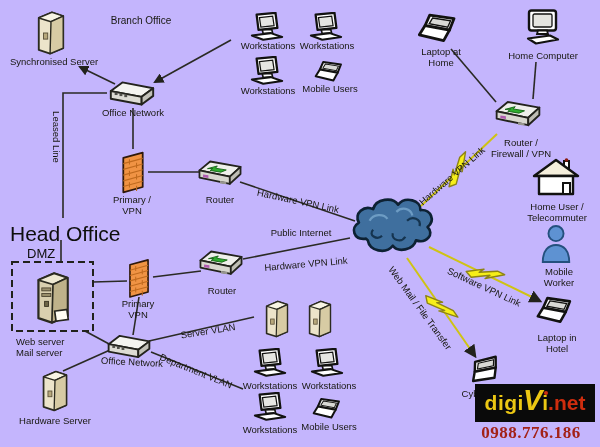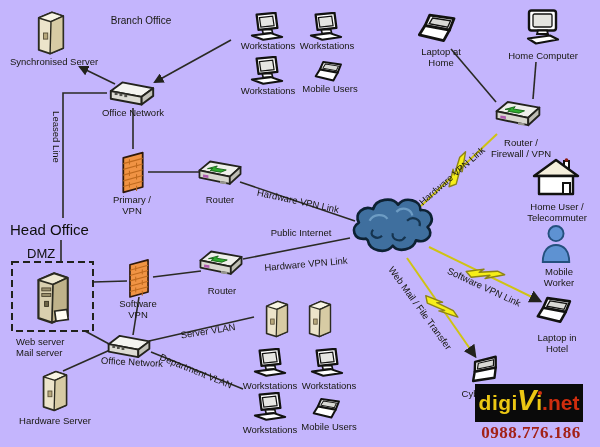--- a/index.html
+++ b/index.html
@@ -4,24 +4,24 @@
 <style>
   html,body{margin:0;padding:0;}
   #canvas{position:relative;width:600px;height:447px;background:#c4b5fd;overflow:hidden;
           font-family:"Liberation Sans",sans-serif;}
   #wires,#sprites{position:absolute;left:0;top:0;}
   .node{position:absolute;transform:translate(-50%,-50%);}
   .node svg{width:100%;height:100%;display:block;}
   .lbl{position:absolute;transform:translate(-50%,-50%);font-size:9.5px;line-height:1.2;
        color:#17170f;text-align:center;white-space:pre-line;}
   .nowrap{white-space:nowrap;}
-  .big{font-size:15px;color:#0e0e0c;}
+  .big{font-size:21px;color:#0e0e0c;}
   .mid{font-size:13px;color:#0e0e0c;}
   .raw{transform:none;text-align:left;}
-  .wm{position:absolute;left:475px;top:384px;width:108px;height:38px;background:#0a0a0a;
+  .wm{position:absolute;left:475px;top:384px;width:120px;height:38px;background:#0a0a0a;
       display:flex;align-items:center;justify-content:center;z-index:5;text-align:center;}
   .lg-digi{color:#ecc713;font-weight:bold;font-size:21px;letter-spacing:0.5px;}
   .lg-v{color:#ecc713;font-weight:bold;font-style:italic;font-size:29px;line-height:0.8;margin:0 0 4px -1px;}
   .lg-i{color:#ecc713;font-weight:bold;font-size:21px;position:relative;}
   .lg-i::before{content:"";position:absolute;width:4px;height:4px;border-radius:50%;
       background:#d0300f;top:0px;left:1.5px;}
   .lg-net{color:#cf2d0e;font-weight:bold;font-size:21px;}
   .phone{position:absolute;left:468px;top:423px;width:126px;text-align:center;z-index:5;
       font-family:"Liberation Serif",serif;font-weight:bold;font-size:17px;color:#a32218;letter-spacing:0.5px;}
 </style>
@@ -305,21 +305,21 @@
 <div class="lbl nowrap" style="left:56px;top:137px;transform:translate(-50%,-50%) rotate(90deg)">Leased Line</div>
 <div class="lbl" style="left:132px;top:205px">Primary /
 VPN</div>
 <div class="lbl nowrap" style="left:220px;top:200px">Router</div>
 <div class="lbl nowrap" style="left:298px;top:201px;transform:translate(-50%,-50%) rotate(12deg)">Hardware VPN Link</div>
 <div class="lbl nowrap" style="left:301px;top:233px">Public Internet</div>
 <div class="lbl big raw nowrap" style="left:10px;top:221px">Head Office</div>
 <div class="lbl mid raw nowrap" style="left:27px;top:246px">DMZ</div>
 <div class="lbl raw" style="left:16px;top:336px">Web server
 Mail server</div>
-<div class="lbl" style="left:138px;top:309px">Software
+<div class="lbl" style="left:138px;top:309px">Primary
 VPN</div>
 <div class="lbl nowrap" style="left:222px;top:291px">Router</div>
 <div class="lbl nowrap" style="left:306px;top:264px;transform:translate(-50%,-50%) rotate(-5deg)">Hardware VPN Link</div>
 <div class="lbl nowrap" style="left:132px;top:362px;transform:translate(-50%,-50%) rotate(3deg)">Office Network</div>
 <div class="lbl nowrap" style="left:208px;top:331px;transform:translate(-50%,-50%) rotate(-9deg)">Server VLAN</div>
 <div class="lbl nowrap" style="left:196px;top:371px;transform:translate(-50%,-50%) rotate(22deg)">Department VLAN</div>
 <div class="lbl nowrap" style="left:55px;top:421px">Hardware Server</div>
 <div class="lbl nowrap" style="left:270px;top:386px">Workstations</div>
 <div class="lbl nowrap" style="left:329px;top:386px">Workstations</div>
 <div class="lbl nowrap" style="left:270px;top:430px">Workstations</div>

